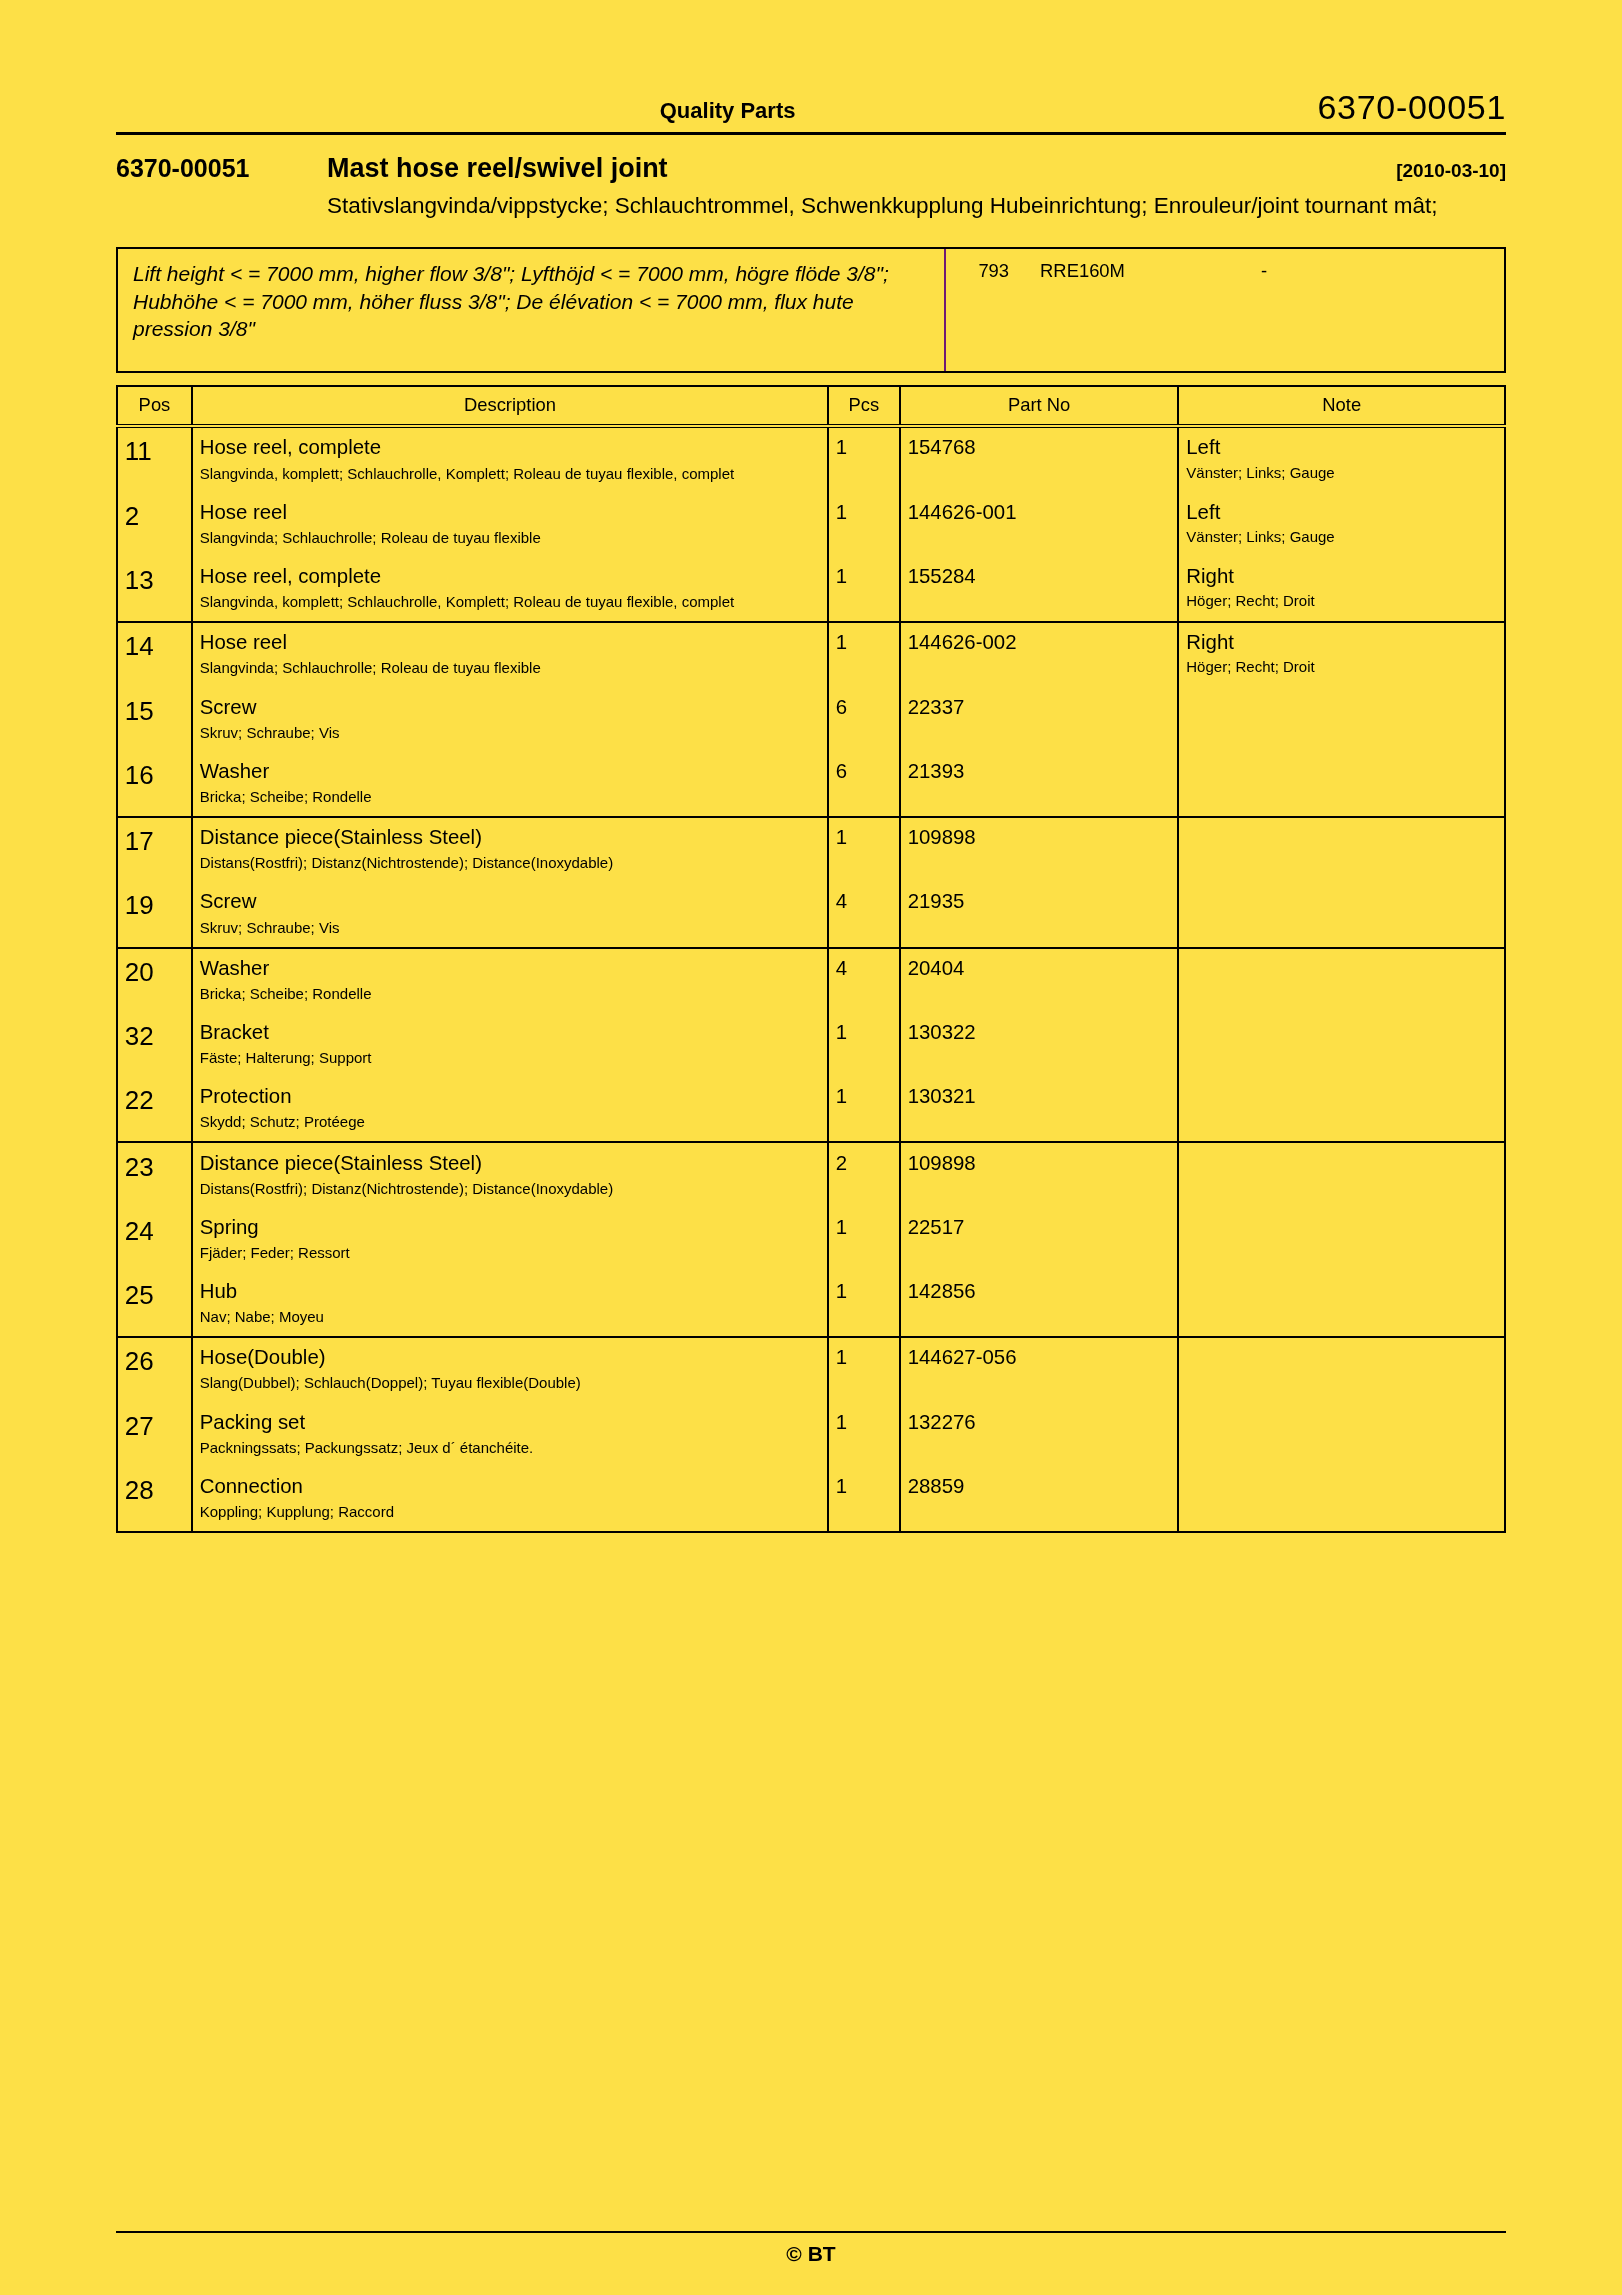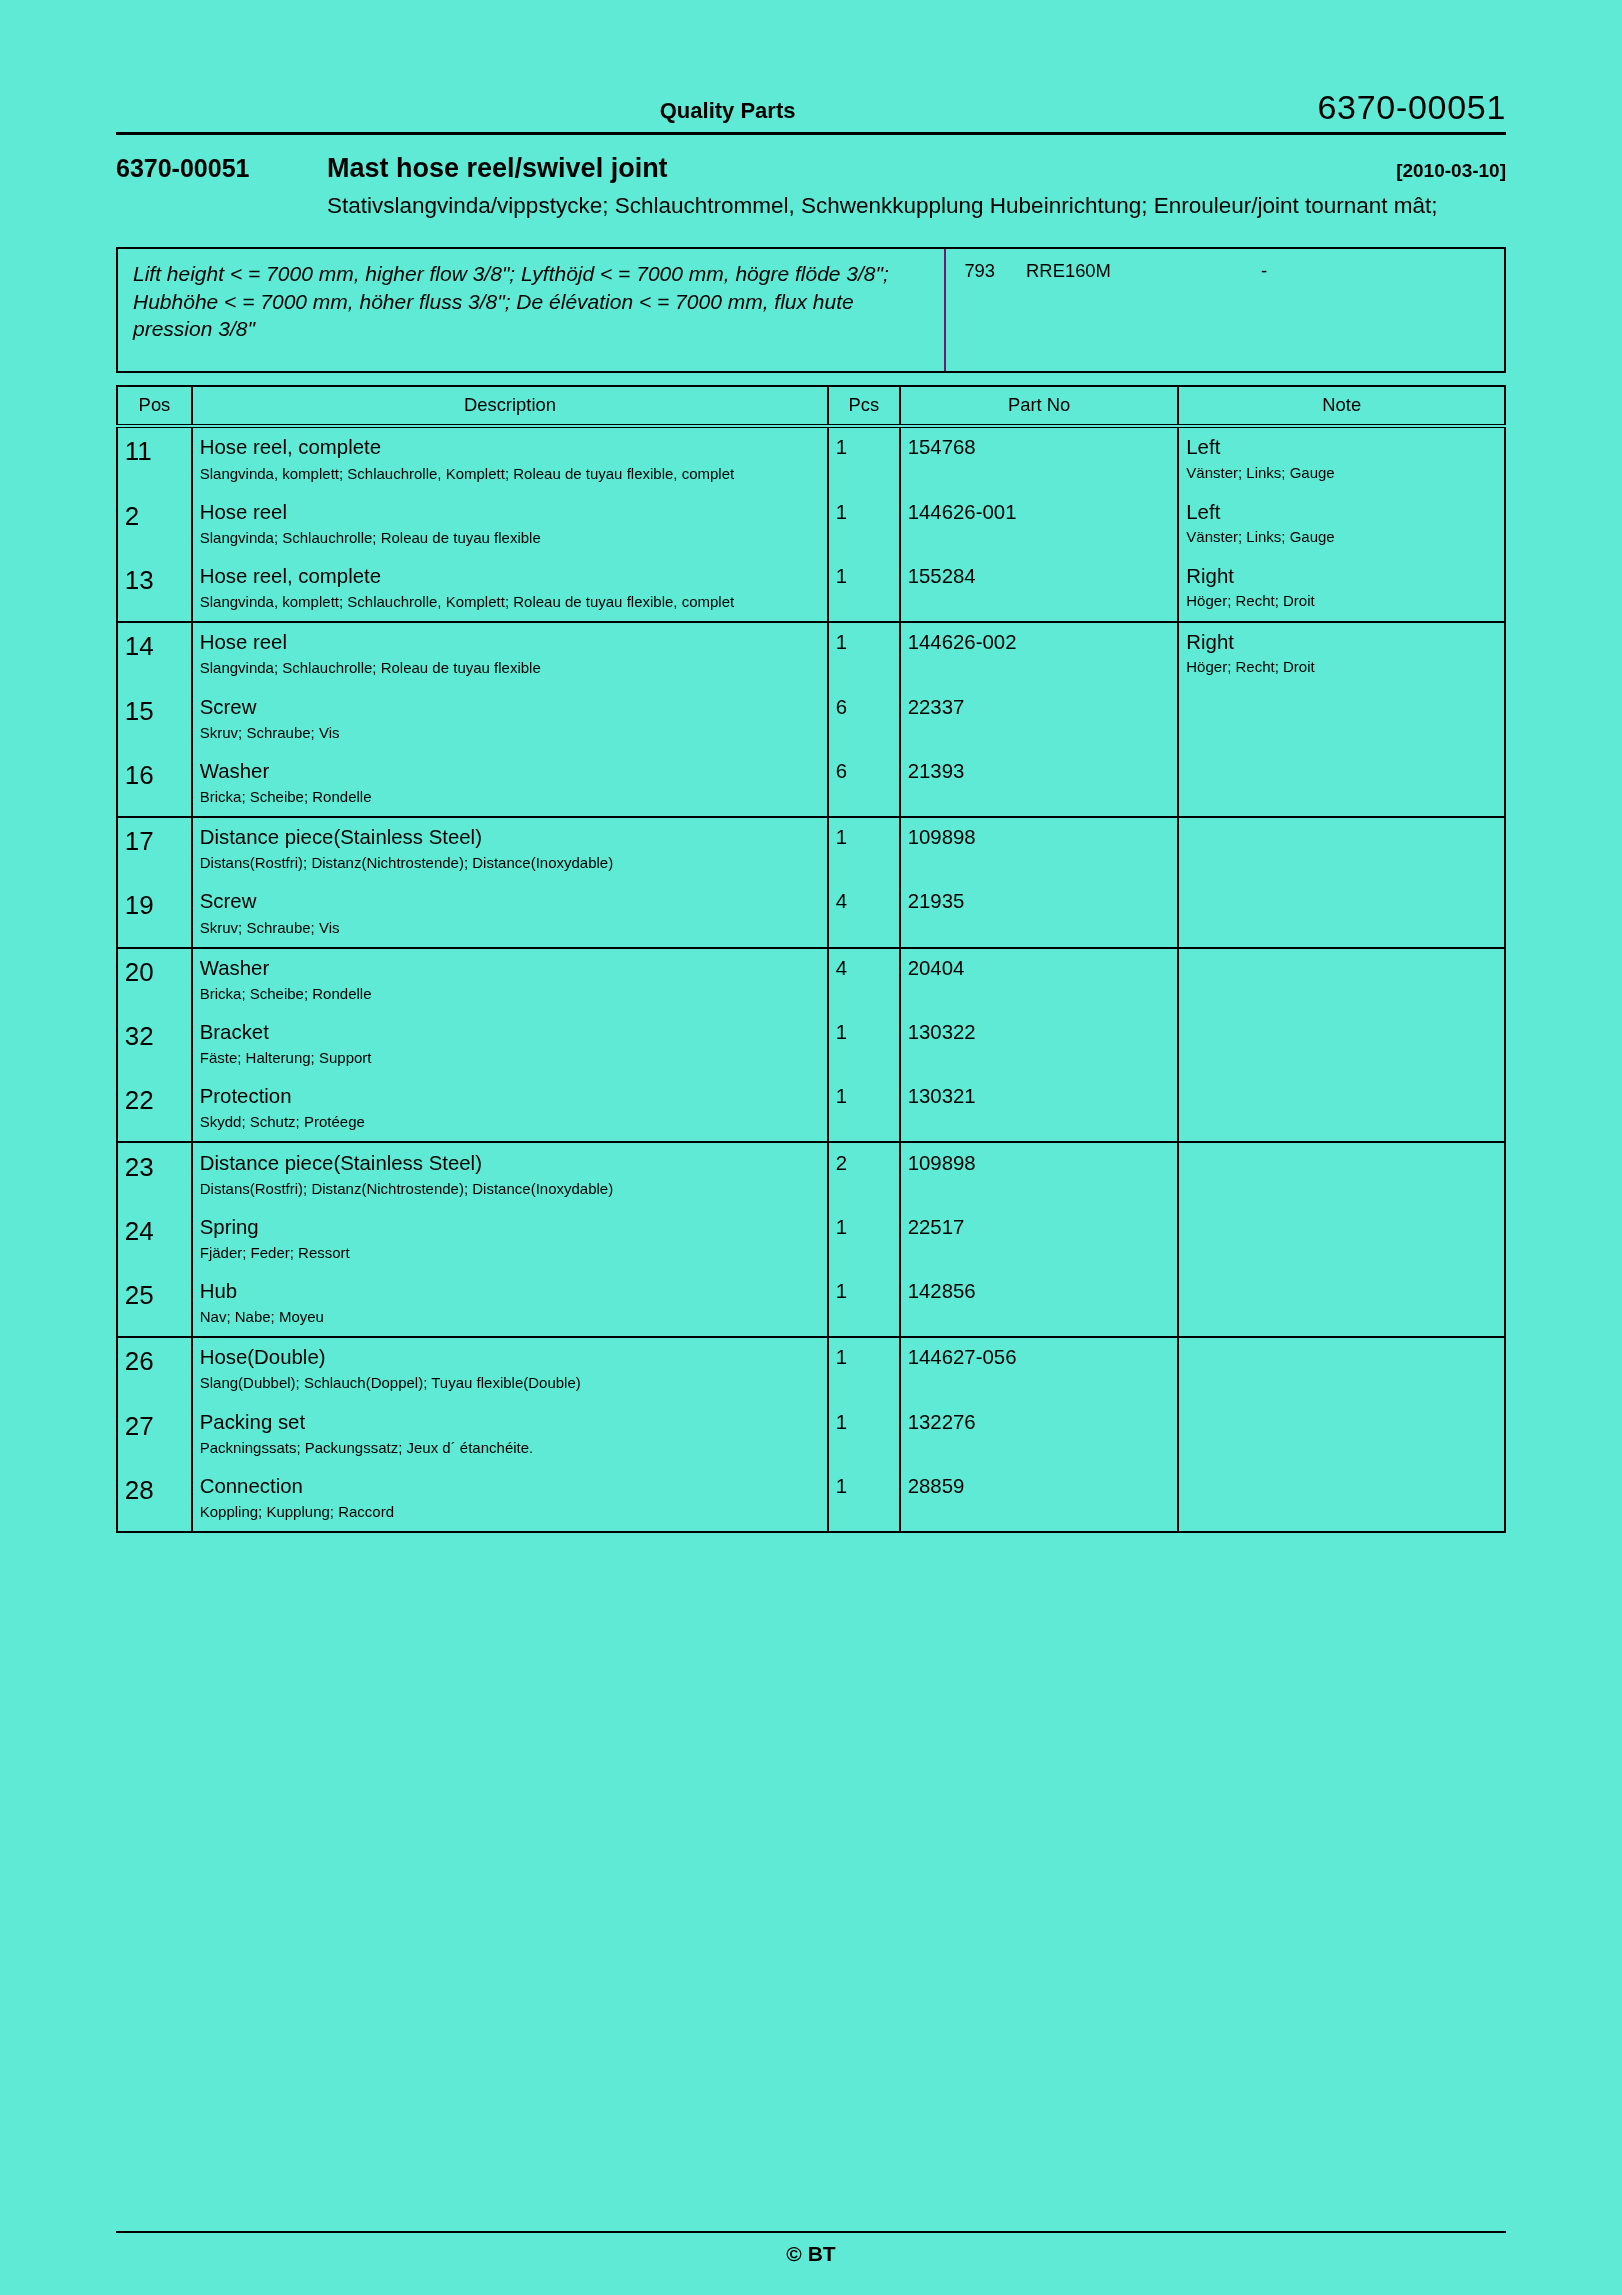--- a/index.html
+++ b/index.html
@@ -1,21 +1,21 @@
 <!DOCTYPE html>
 <html style="font-size:11px"><head>
 <meta charset="utf-8">
 <style>
   * { margin: 0; padding: 0; box-sizing: border-box; }
   body { background: #ffffff; font-family: "Liberation Sans", sans-serif; color: #000; }
   .page {
     position: relative;
     width: 1622px;
     height: 2295px;
-    background: #5eead4;
+    background: #fde047;
     padding: 75px 116px 0 116px;
     overflow: hidden;
   }
 
   
   .top-header { position: relative; height: 53px; }
   .brand {
     position: absolute; left: 44%; transform: translateX(-50%);
     bottom: 4.1px; font-size: 22px; font-weight: bold;
   }
@@ -42,21 +42,21 @@
     border: 2px solid #000;
     display: flex;
   }
   .ib-left {
     flex: 0 0 828px;
     border-right: 2px solid #701a75;
     padding: 11px 15px 28px 15px;
     font-size: 21px; font-style: italic; line-height: 1.32;
   }
   .ib-right { flex: 1 1 auto; padding: 11px 16.4px; font-size: 18.4px; display: flex; align-items: flex-start; }
-  .ib-code { margin-left: 2px; }
+  .ib-code { margin-left: 16px; }
   .ib-model { margin-left: 31px; }
   .ib-dash { margin-left: auto; margin-right: 42%; }
 
   
   table.parts {
     margin-top: 12.3px;
     width: 100%;
     border-collapse: collapse;
     border: 2px solid #000;
   }

